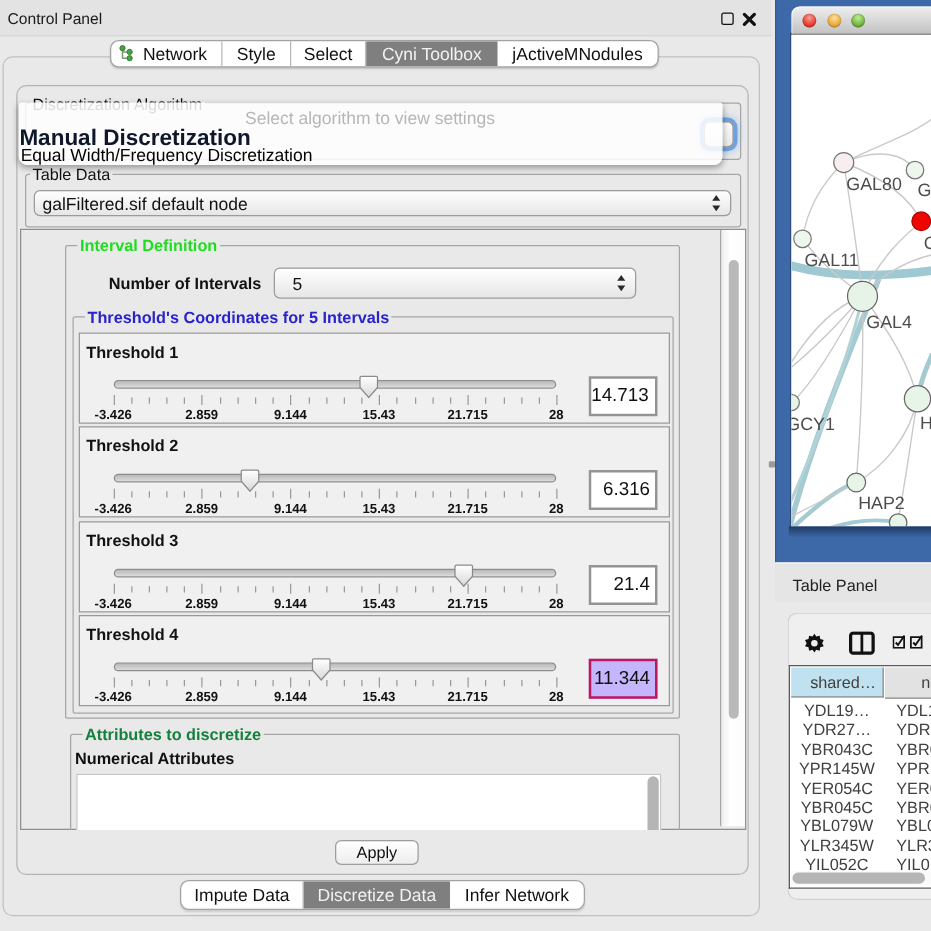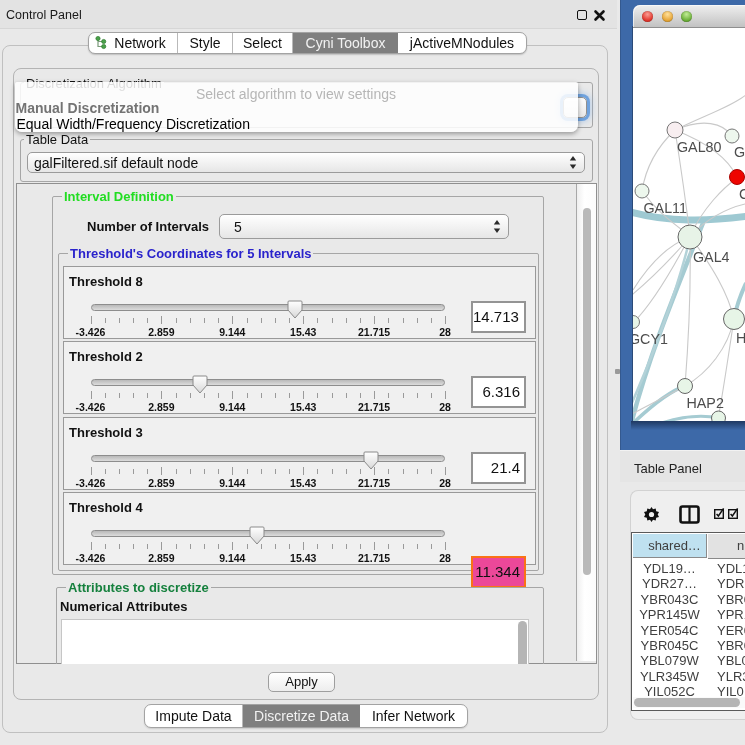--- a/index.html
+++ b/index.html
@@ -53,21 +53,21 @@
       <path d="M4 0 L7.2 4.6 H0.8 Z" fill="#2a2a2a"></path>
       <path d="M4 13 L0.8 8.4 H7.2 Z" fill="#2a2a2a"></path>
     </svg>
 </div>
 
 <div class="gbx" style="left:58px;top:253px;width:479px;height:316px;border-radius:2px;"></div>
 <div class="glab" style="left:68px;top:247px;color:#2a23cc;">Threshold's Coordinates for 5 Intervals</div>
 
 <div id="thresholds">
     <div class="abs" style="left:63px;top:265.5px;width:471px;height:71px;background:#f0f0f0;border:1px solid #999;">
-      <div style="position:absolute;left:5px;top:7px;font-size:13px;font-weight:bold;color:#111;">Threshold 8</div>
+      <div style="position:absolute;left:5px;top:7px;font-size:13px;font-weight:bold;color:#111;">Threshold 1</div>
       <div style="position:absolute;left:26.5px;top:37px;width:352px;height:5px;border:1px solid #8d8d8d;border-radius:4px;background:linear-gradient(#b9b9b9,#dcdcdc);"></div>
       <div style="position:absolute;left:26.5px;top:49px;width:1px;height:8px;background:#9a9a9a;"></div>
       <div style="position:absolute;left:40.7px;top:51px;width:1px;height:5px;background:#9a9a9a;"></div>
       <div style="position:absolute;left:54.9px;top:51px;width:1px;height:5px;background:#9a9a9a;"></div>
       <div style="position:absolute;left:69.0px;top:51px;width:1px;height:5px;background:#9a9a9a;"></div>
       <div style="position:absolute;left:83.2px;top:51px;width:1px;height:5px;background:#9a9a9a;"></div>
       <div style="position:absolute;left:97.4px;top:49px;width:1px;height:8px;background:#9a9a9a;"></div>
       <div style="position:absolute;left:111.6px;top:51px;width:1px;height:5px;background:#9a9a9a;"></div>
       <div style="position:absolute;left:125.8px;top:51px;width:1px;height:5px;background:#9a9a9a;"></div>
       <div style="position:absolute;left:139.9px;top:51px;width:1px;height:5px;background:#9a9a9a;"></div>
@@ -234,21 +234,21 @@
       <div style="position:absolute;left:356px;top:59px;width:50px;text-align:center;font-size:10.5px;font-weight:bold;color:#111;">28</div>
       <svg style="position:absolute;left:184.1px;top:33px;" width="18" height="19" viewBox="0 0 18 19">
         <path d="M2 2 Q2 1 3 1 L15 1 Q16 1 16 2 L16 10 L9 18 L2 10 Z" fill="url(#g3)" stroke="#8a8a8a" stroke-width="1"></path>
         <defs>
           <linearGradient id="g3" x1="0" y1="0" x2="0" y2="1">
             <stop offset="0" stop-color="#ffffff"></stop>
             <stop offset="1" stop-color="#d8d8d8"></stop>
           </linearGradient>
         </defs>
       </svg>
-      <div style="position:absolute;left:407px;top:34px;width:55px;height:32px;box-sizing:border-box;background:#ec4899;border:2px solid #f97316;text-align:right;font-size:15px;color:#111;line-height:28px;padding-right:4px;margin-top:29px;">11.344</div>
+      <div style="position:absolute;left:407px;top:34px;width:55px;height:32px;box-sizing:border-box;background:#c4b5fd;border:2px solid #be185d;text-align:right;font-size:15px;color:#111;line-height:28px;padding-right:4px;">11.344</div>
     </div>
   </div>
 
 <div class="gbx" style="left:56px;top:587px;width:486px;height:90px;border-radius:2px;"></div>
 <div class="glab" style="left:66px;top:581px;color:#15803d;">Attributes to discretize</div>
 <div class="abs" style="left:60px;top:599px;font-size:13px;font-weight:bold;color:#111;">Numerical Attributes</div>
 
 <div class="abs" style="left:61px;top:619px;width:466px;height:44px;background:#ffffff;border:1px solid #c6c6c6;overflow:hidden;">
   <div style="position:absolute;right:1px;top:1px;width:9px;height:60px;background:#b5b5b5;border-radius:5px;"></div>
 </div>
@@ -276,21 +276,21 @@
 
 <div class="abs" style="left:144px;top:704px;width:324px;height:24px;box-sizing:border-box;background:#fff;border:1px solid #a3a3a3;border-radius:7px;box-shadow:0 1px 1.5px rgba(0,0,0,0.12);overflow:hidden;display:flex;">
   <div class="seg" style="width:98px;border-right:1px solid #b9b9b9;line-height:22px;">Impute Data</div>
   <div class="seg" style="width:117px;background:#7f7f7f;line-height:22px;color:#f2f2f2;">Discretize Data</div>
   <div class="seg" style="flex:1;line-height:22px;">Infer Network</div>
 </div>
 
 <div class="abs" style="left:14.5px;top:81.5px;width:563px;height:50.5px;background:rgba(255,255,255,0.85);border-radius:2px 2px 7px 7px;box-shadow:0 2px 5px rgba(0,0,0,0.35);"></div>
 <div class="abs" style="left:14.5px;top:81.5px;width:563px;height:50.5px;">
   <div style="position:absolute;left:0;right:0;top:4px;text-align:center;font-size:14px;color:#b6b6b6;">Select algorithm to view settings</div>
-  <div style="position:absolute;left:1px;top:18.5px;font-size:14px;font-weight:bold;color:#737373;">Manual Discretization</div>
+  <div style="position:absolute;left:1px;top:18.5px;font-size:18px;font-weight:bold;color:#0f172a;">Manual Discretization</div>
   <div style="position:absolute;left:2px;top:34.5px;font-size:14px;color:#000;">Equal Width/Frequency Discretization</div>
 </div>
 
 <div class="abs" style="left:620px;top:0;width:125px;height:450px;background:#3d69a8;border-left:1px solid #34598f;"></div>
 
 <div class="abs" style="left:631px;top:421px;width:114px;height:9px;background:linear-gradient(rgba(15,30,60,0.65),rgba(61,105,168,0));"></div>
 
 <div class="abs" style="left:633px;top:5px;width:112px;height:22px;background:linear-gradient(#efefef,#c2c2c2);border-top-left-radius:7px;border-bottom:1px solid #8f8f8f;box-shadow:inset 1px 1px 0 rgba(255,255,255,0.6);"></div>
 <div class="abs" style="left:642px;top:11px;width:11px;height:11px;border-radius:50%;background:radial-gradient(circle at 50% 30%,#fa9d94,#e33a30 62%,#a51910);box-shadow:inset 0 0 1px rgba(0,0,0,0.45);"></div>
 <div class="abs" style="left:661.5px;top:11px;width:11px;height:11px;border-radius:50%;background:radial-gradient(circle at 50% 30%,#ffe09a,#e8a83b 62%,#a87410);box-shadow:inset 0 0 1px rgba(0,0,0,0.45);"></div>

